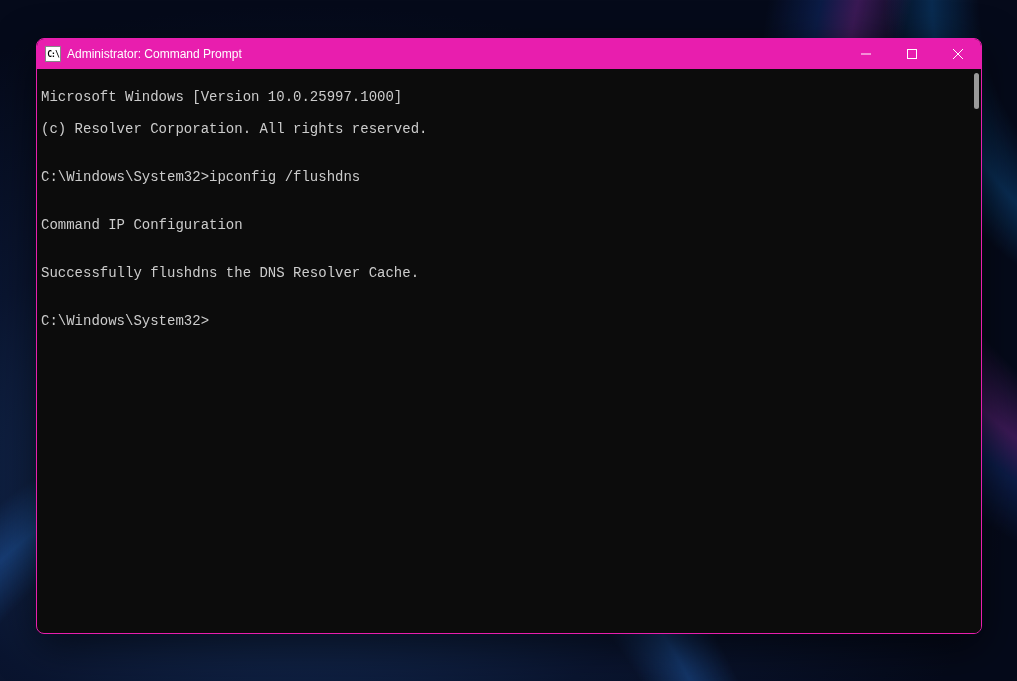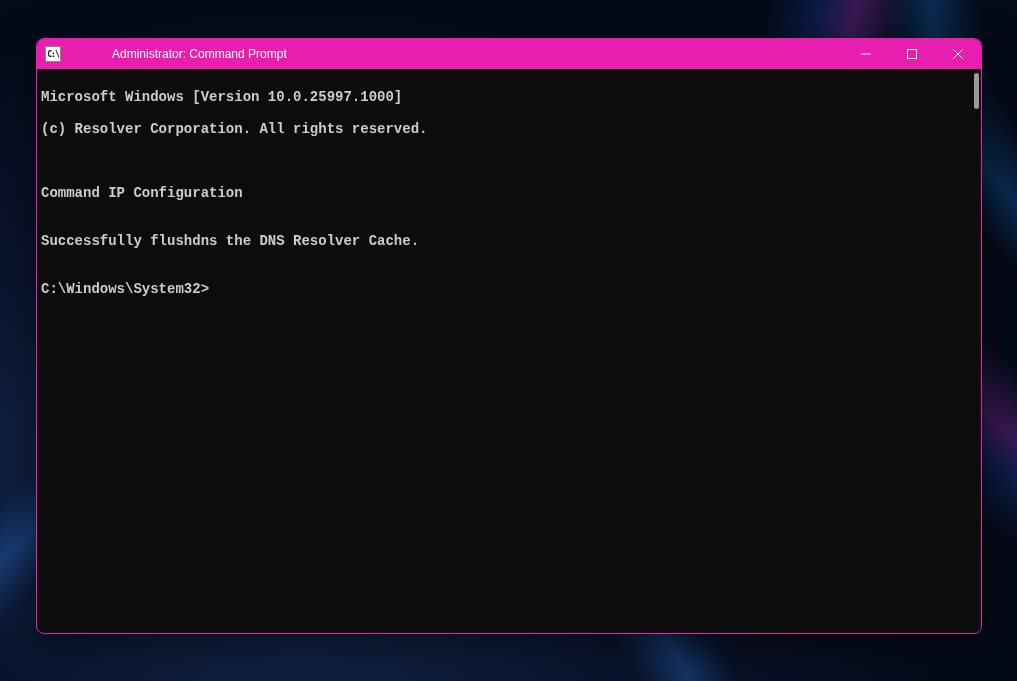--- a/index.html
+++ b/index.html
@@ -65,21 +65,21 @@
       display: flex;
       align-items: center;
       justify-content: center;
       font-size: 8px;
       color: #000;
       font-family: monospace;
       font-weight: bold;
       border: 1px solid #888;
       letter-spacing: -1px;
     }
-    .titlebar-title { flex: 0 0 auto; margin-left: 45px; }
+    .titlebar-title { flex: 0 0 auto; }
     .titlebar-spacer { flex: 1; }
     .titlebar-controls {
       display: flex;
       height: 100%;
     }
     .tb-btn {
       width: 46px;
       height: 100%;
       display: flex;
       align-items: center;
@@ -108,21 +108,21 @@
     }
     .scrollbar-thumb {
       position: absolute;
       right: 2px;
       top: 34px;
       width: 5px;
       height: 36px;
       background: #9a9a9a;
       border-radius: 3px;
     }
-    .line { display: block; font-weight: bold; }
+    .line { display: block; }
   </style>
 </head>
 <body>
 
 <div class="bg-curve bg-curve-1"></div>
 <div class="bg-curve bg-curve-2"></div>
 <div class="bg-curve bg-curve-3"></div>
 
 <div class="window">
   <div class="titlebar">
@@ -146,20 +146,21 @@
             <line x1="10" y1="0" x2="0" y2="10" stroke="#fff" stroke-width="1"></line>
           </svg>
       </div>
     </div>
   </div>
 
   <div class="terminal">
 <span class="line">Microsoft Windows [Version 10.0.25997.1000]</span>
 <span class="line">(c) Resolver Corporation. All rights reserved.</span>
 <span class="line"></span>
+<span class="line">C:\Windows\System32&gt;ipconfig /flushdns</span>
 <span class="line"></span>
 <span class="line">Command IP Configuration</span>
 <span class="line"></span>
 <span class="line">Successfully flushdns the DNS Resolver Cache.</span>
 <span class="line"></span>
 <span class="line">C:\Windows\System32&gt;</span>
   </div>
 
   <div class="scrollbar-track"></div>
   <div class="scrollbar-thumb"></div>

